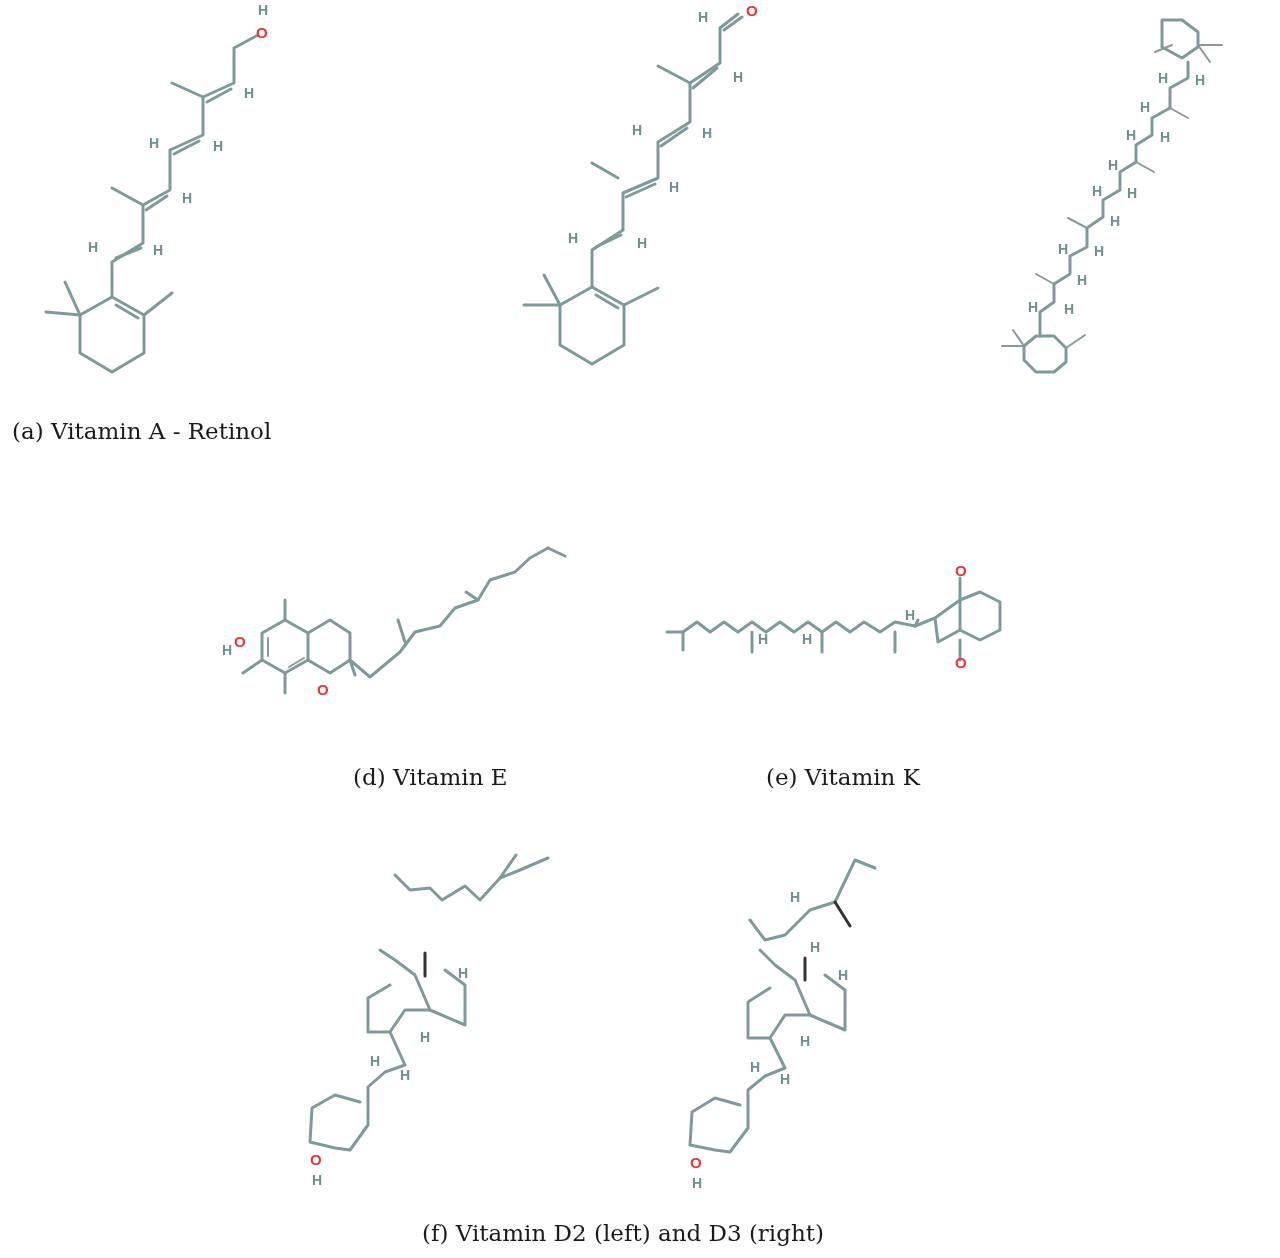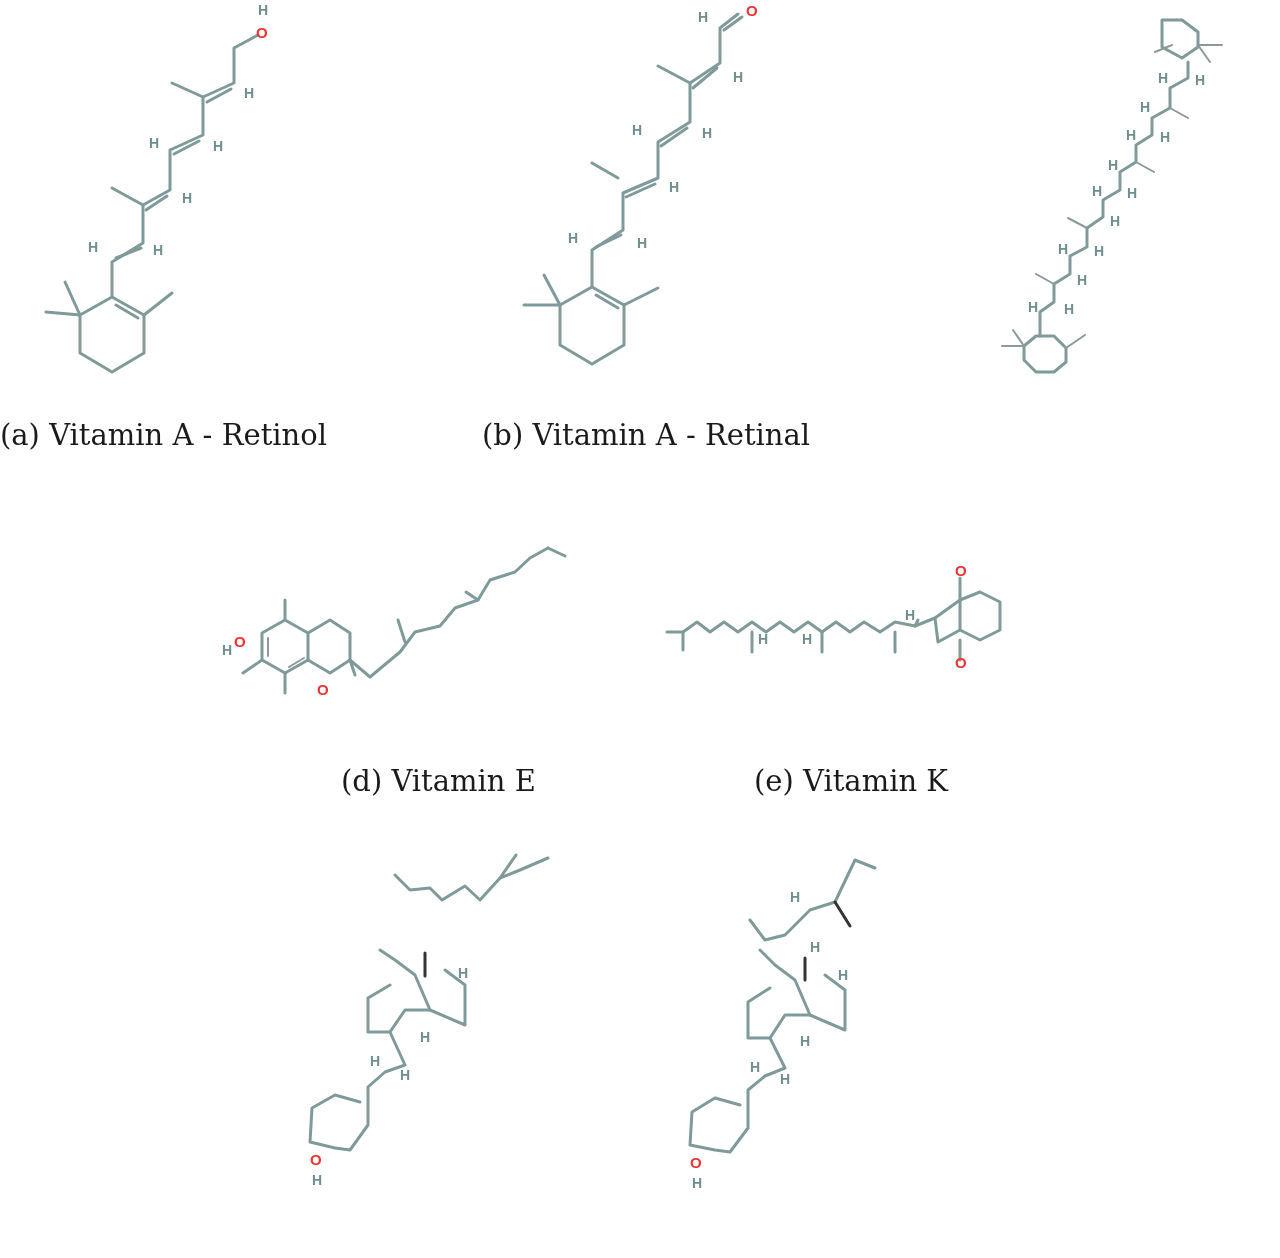--- a/index.html
+++ b/index.html
@@ -1,19 +1,19 @@
 <!DOCTYPE html>
 <html><head>
 <meta charset="utf-8">
 <style>
   html,body{margin:0;padding:0;background:#fff;}
   body{width:1280px;height:1258px;position:relative;overflow:hidden;font-family:"DejaVu Serif","Liberation Serif",serif;}
   .fig{position:absolute;}
   .fig svg{position:absolute;left:0;top:0;overflow:visible;}
-  .cap{position:absolute;font-size:29px;color:#1a1a1a;white-space:nowrap;font-family:"DejaVu Serif","Liberation Serif",serif;}
+  .cap{position:absolute;font-size:23px;color:#1a1a1a;white-space:nowrap;font-family:"DejaVu Serif","Liberation Serif",serif;padding-left:12px;}
   .bond{stroke:#7f9a9a;stroke-width:3;fill:none;stroke-linecap:round;stroke-linejoin:round;}
   .thin{stroke:#8a9a9a;stroke-width:2;fill:none;stroke-linecap:round;}
   .h{fill:#6f8f8f;font-family:"Liberation Sans",sans-serif;font-weight:bold;font-size:14px;}
   .o{fill:#e33;font-family:"Liberation Sans",sans-serif;font-weight:bold;font-size:15px;}
   .dark{stroke:#333;stroke-width:3;}
 </style>
 </head>
 <body>
 
 <div class="fig" style="left:0;top:0;width:320px;height:400px;">
@@ -61,21 +61,20 @@
     <line class="bond" x1="210" y1="83" x2="178" y2="66"></line>
     <text class="h" x="88" y="243">H</text>
     <text class="h" x="157" y="248">H</text>
     <text class="h" x="189" y="192">H</text>
     <text class="h" x="152" y="135">H</text>
     <text class="h" x="222" y="138">H</text>
     <text class="h" x="253" y="82">H</text>
     <text class="h" x="218" y="22">H</text>
     <text class="o" x="266" y="16">O</text>
   </svg>
-  <div class="cap" style="left:2px;top:418px;">(b) Vitamin A - Retinal</div>
 </div>
 
 <div class="fig" style="left:940px;top:0;width:340px;height:400px;">
   <svg width="340" height="400">
 
     <polyline class="bond" points="232,20 252,20 268,32 268,47 252,58 232,47 232,33 232,20" transform="translate(-10,0)"></polyline>
     <line class="thin" x1="232" y1="45" x2="215" y2="52"></line>
     <line class="thin" x1="258" y1="45" x2="282" y2="45"></line>
     <line class="thin" x1="258" y1="45" x2="270" y2="62"></line>
 
@@ -173,13 +172,14 @@
     <line class="bond dark" x1="125" y1="118" x2="125" y2="140"></line>
     <text class="h" x="110" y="62">H</text>
     <text class="h" x="130" y="112">H</text>
     <text class="h" x="158" y="140">H</text>
     <text class="h" x="120" y="206">H</text>
     <text class="h" x="100" y="244">H</text>
     <text class="h" x="70" y="232">H</text>
     <text class="o" x="10" y="328">O</text>
     <text class="h" x="12" y="348">H</text>
   </svg>
+  <div class="cap" style="left:120px;top:380px;">(f) Vitamin D2 (left) and D3 (right)</div>
 </div>
 
 </body></html>

